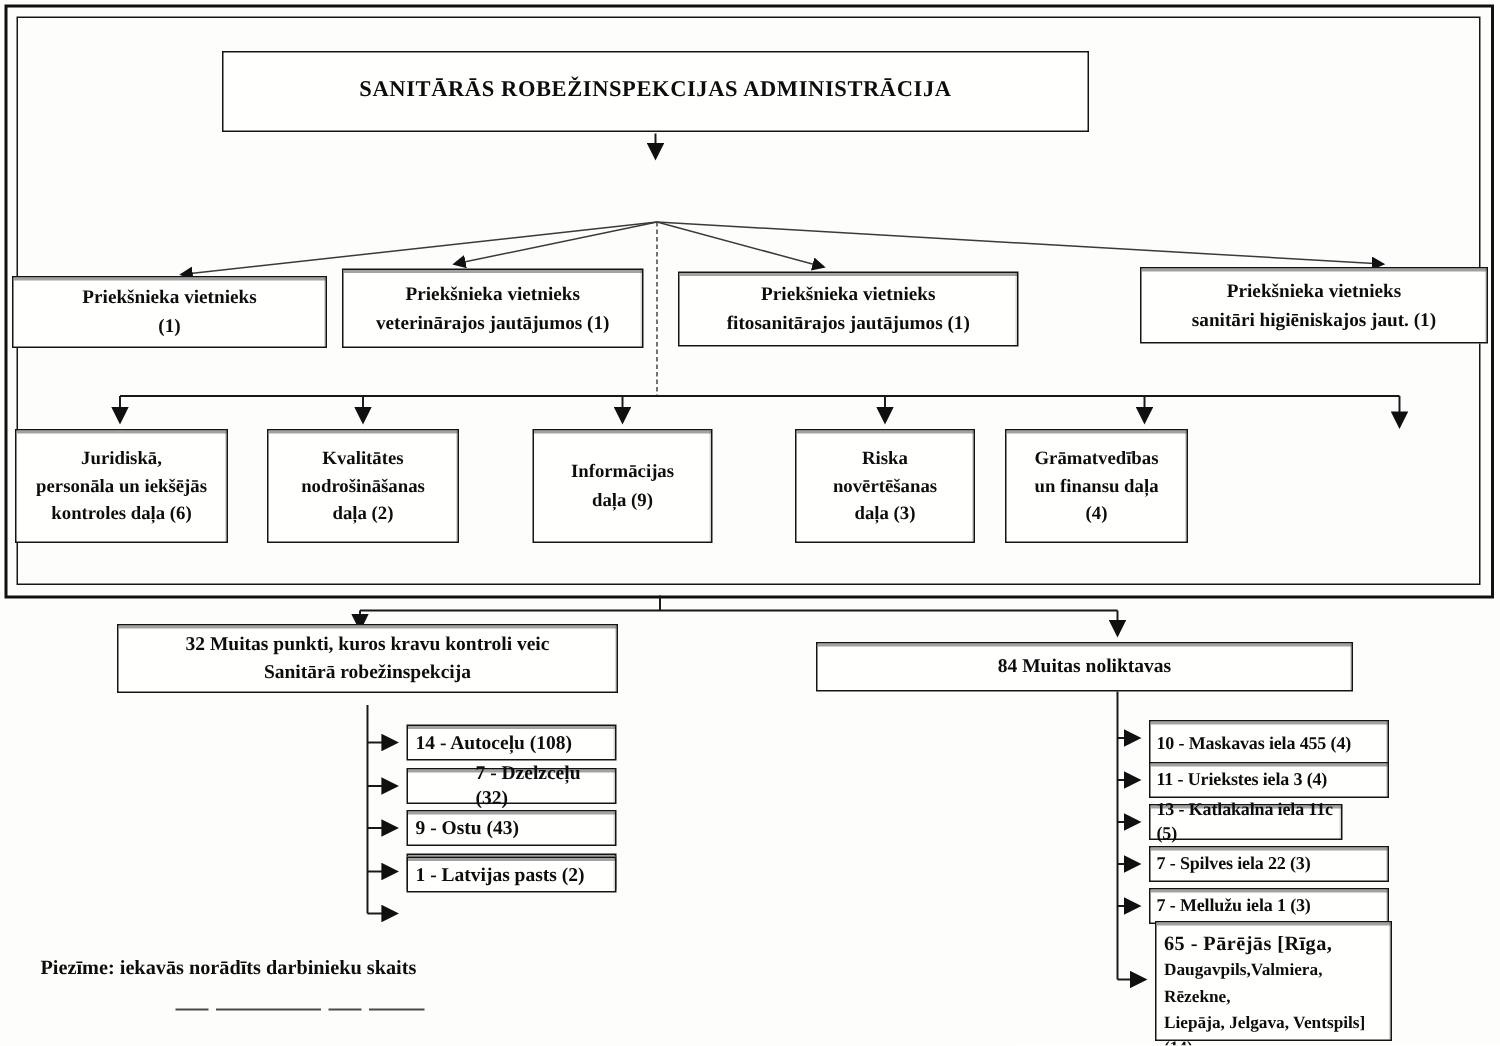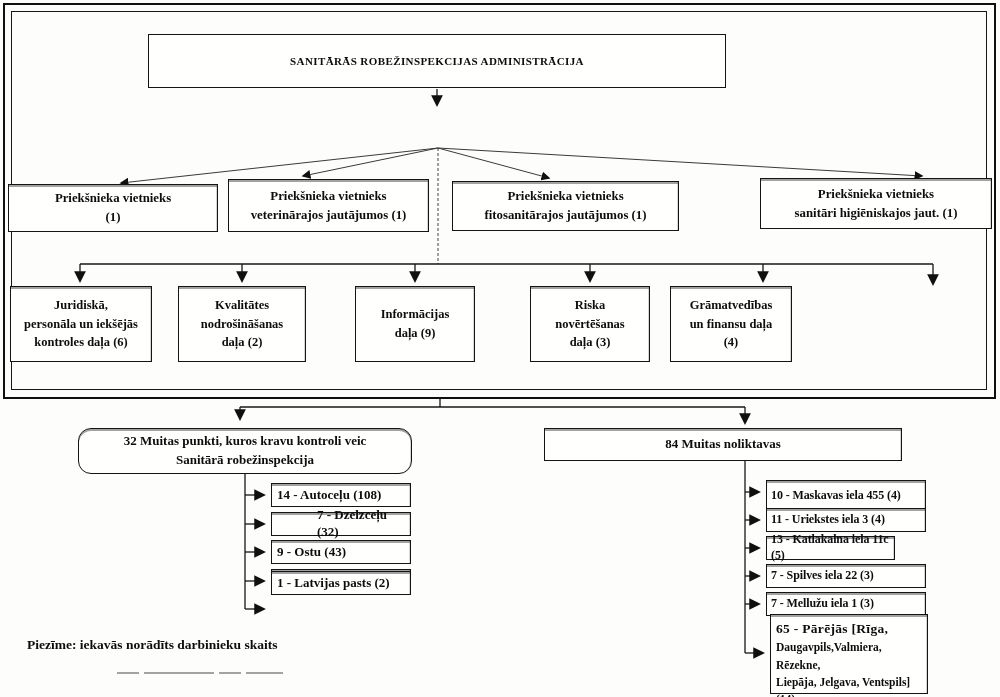--- a/index.html
+++ b/index.html
@@ -14,21 +14,21 @@
   svg.wires line.dashes{stroke:#4a4a4a;stroke-width:1.2;stroke-dasharray:22 5 70 5;}
   .frame{position:absolute;z-index:0;}
   .frame.outer{left:3px;top:3px;width:989px;height:392px;border:2.5px solid #101010;}
   .frame.inner{left:11px;top:11px;width:974px;height:377px;border:1.5px solid #161616;}
   .box{
     position:absolute;z-index:2;background:#fffffe;border:1.6px solid #141414;
     display:flex;align-items:center;justify-content:center;text-align:center;
     font-weight:bold;white-space:pre-line;box-sizing:border-box;line-height:1.3;
   }
   .shaded{box-shadow:inset 0 2px 0 rgba(70,70,70,.5), inset -1px 0 0 rgba(90,90,90,.25);}
-  .title{font-size:11px;letter-spacing:.4px;border-width:1.3px;text-align:right;}
+  .title{font-size:15px;letter-spacing:.4px;border-width:1.3px;text-align:right;}
   .chief{font-size:14px;}
   .deputy{font-size:12.8px;line-height:1.45;}
   .dept{font-size:12.5px;line-height:1.5;}
   .bheader{font-size:13px;line-height:1.45;}
   .litem{font-size:13px;justify-content:flex-start;text-align:left;padding-left:5px;}
   .ritem{font-size:12px;justify-content:flex-start;text-align:left;padding-left:4px;letter-spacing:-.1px;}
   .other{
     font-size:11.5px;line-height:1.5;display:block;text-align:left;
     padding:4px 4px 2px 5px;
   }
@@ -112,21 +112,21 @@
 daļa (2)</div>
   <div class="box dept shaded" style="left:355px;top:286px;width:120px;height:76px;">Informācijas
 daļa (9)</div>
   <div class="box dept shaded" style="left:530px;top:286px;width:120px;height:76px;">Riska
 novērtēšanas
 daļa (3)</div>
   <div class="box dept shaded" style="left:670px;top:286px;width:122px;height:76px;">Grāmatvedības
 un finansu daļa
 (4)</div>
 
-  <div class="box bheader shaded" style="left:78px;top:428px;width:334px;height:46px;border-radius:13px;">32 Muitas punkti, kuros kravu kontroli veic
+  <div class="box bheader shaded" style="left:78px;top:416px;width:334px;height:46px;">32 Muitas punkti, kuros kravu kontroli veic
 Sanitārā robežinspekcija</div>
   <div class="box litem shaded" style="left:271px;top:483px;width:140px;height:24px;">14 - Autoceļu  (108)</div>
   <div class="box litem shaded" style="left:271px;top:512px;width:140px;height:24px;padding-left:45px;">7 - Dzelzceļu  (32)</div>
   <div class="box litem shaded" style="left:271px;top:540px;width:140px;height:24px;">9 - Ostu  (43)</div>
   <div class="box litem shaded" style="left:271px;top:569px;width:140px;height:24px;">1 - lidosta "Rīga" (5)</div>
   <div class="box litem shaded" style="left:271px;top:571px;width:140px;height:24px;">1 - Latvijas pasts (2)</div>
 
   <div class="box bheader shaded" style="left:544px;top:428px;width:358px;height:33px;">84 Muitas noliktavas</div>
   <div class="box ritem shaded" style="left:766px;top:480px;width:160px;height:31px;">10 - Maskavas iela 455  (4)</div>
   <div class="box ritem shaded" style="left:766px;top:508px;width:160px;height:24px;">11 - Uriekstes iela 3  (4)</div>

